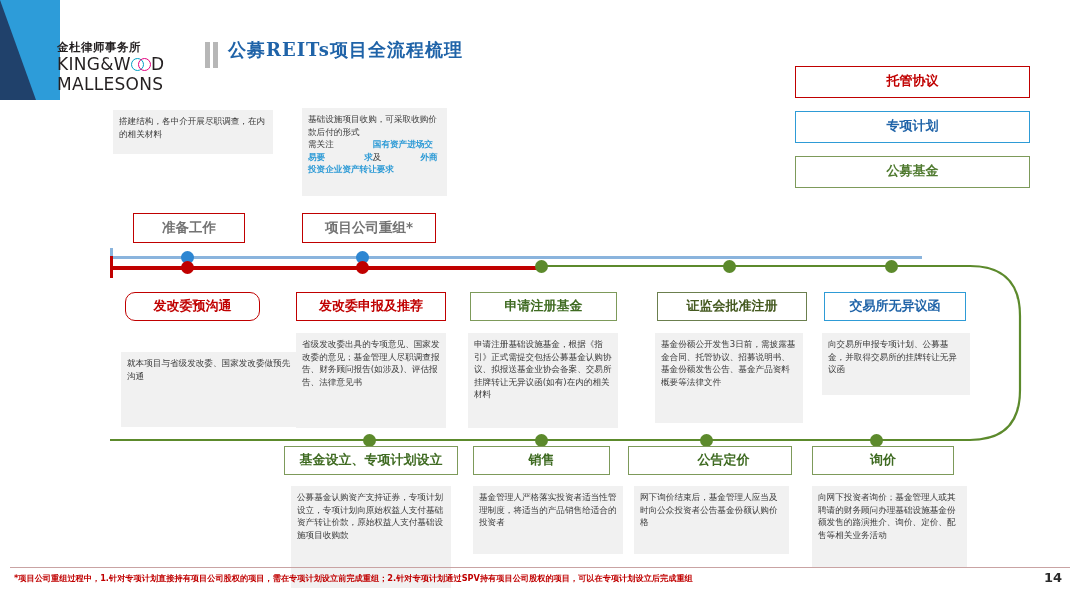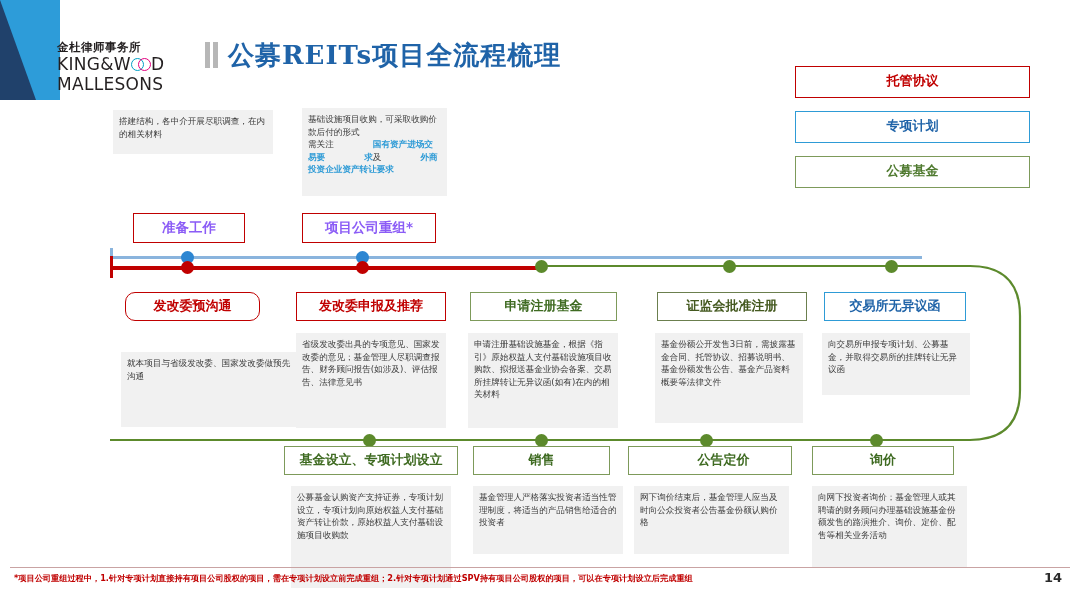--- a/index.html
+++ b/index.html
@@ -22,21 +22,21 @@
   .logo-en1{font-size:17px;letter-spacing:.3px;line-height:20px;font-weight:400;}
   .logo-en2{font-size:17px;letter-spacing:.3px;line-height:20px;font-weight:400;}
   .oo{position:relative;display:inline-block;}
   .oo .c1,.oo .c2{display:inline-block;width:11px;height:11px;border-radius:50%;
       border:1.6px solid #00a0c6;vertical-align:-1px;}
   .oo .c2{border-color:#e4007f;margin-left:-6px;}
 
   
   .title-bars{position:absolute;left:205px;top:42px;display:flex;gap:3px;}
   .title-bars i{display:block;width:5px;height:26px;background:#b7b7b7;}
-  .page-title{position:absolute;left:228px;top:38px;font-size:26px;font-weight:700;
+  .page-title{position:absolute;left:228px;top:38px;font-size:18px;font-weight:700;
     color:#1f63a8;font-family:"DejaVu Serif","Liberation Serif",serif;letter-spacing:1px;}
 
   
   .legend{position:absolute;left:795px;top:66px;width:235px;}
   .legend-item{height:30px;line-height:28px;text-align:center;font-size:13px;
     font-weight:700;margin-bottom:13px;background:#fff;}
   .lg-red{border:1.6px solid #c00000;color:#c00000;}
   .lg-blue{border:1.6px solid #2e9bd6;color:#1f63a8;}
   .lg-green{border:1.6px solid #7d9a5a;color:#4f7a2f;}
 
@@ -48,21 +48,21 @@
 
   .green-path{position:absolute;left:100px;top:240px;}
 
   .dot{position:absolute;width:13px;height:13px;border-radius:50%;}
   .dot-blue{background:#2d86d2;}
   .dot-red{background:#c00000;}
   .dot-green{background:#5c8a2c;}
 
   
   .mbox{position:absolute;height:28px;line-height:26px;text-align:center;
-    font-size:13.5px;font-weight:700;background:#fff;border:1.6px solid #c00000;color:#8b5cf6;}
+    font-size:13.5px;font-weight:700;background:#fff;border:1.6px solid #c00000;color:#737373;}
 
   
   .note{position:absolute;background:#f1f1f1;color:#3b3b3b;font-size:8.6px;
     line-height:12.5px;padding:5px 6px;box-sizing:border-box;}
   .note .hl{color:#2e9bd6;font-weight:700;padding-left:39px;}
 
   
   .stage{position:absolute;height:27px;line-height:25px;text-align:center;
     font-size:13px;font-weight:700;background:#fff;}
   .s-red{border:1.6px solid #c00000;color:#c00000;}
@@ -137,21 +137,21 @@
 <div class="dot dot-green" style="left:700px;top:434px;"></div>
 <div class="dot dot-green" style="left:870px;top:434px;"></div>
 
 <div class="stage s-red" style="left:125px;top:292px;width:133px;border-radius:10px;">发改委预沟通</div>
 <div class="desc" style="left:121px;top:352px;width:179px;height:75px;">就本项目与省级发改委、国家发改委做预先沟通</div>
 
 <div class="stage s-red" style="left:296px;top:292px;width:148px;">发改委申报及推荐</div>
 <div class="desc" style="left:296px;top:333px;width:150px;height:95px;">省级发改委出具的专项意见、国家发改委的意见；基金管理人尽职调查报告、财务顾问报告(如涉及)、评估报告、法律意见书</div>
 
 <div class="stage s-green" style="left:470px;top:292px;width:145px;">申请注册基金</div>
-<div class="desc" style="left:468px;top:333px;width:150px;height:95px;">申请注册基础设施基金，根据《指引》原始权益人支付基础设施项目收购款、拟报送基金业协会备案、交易所挂牌转让无异议函(如有)在内的相关材料</div>
+<div class="desc" style="left:468px;top:333px;width:150px;height:95px;">申请注册基础设施基金，根据《指引》正式需提交包括公募基金认购协议、拟报送基金业协会备案、交易所挂牌转让无异议函(如有)在内的相关材料</div>
 
 <div class="stage s-greendark" style="left:657px;top:292px;width:148px;">证监会批准注册</div>
 <div class="desc" style="left:655px;top:333px;width:148px;height:90px;">基金份额公开发售3日前，需披露基金合同、托管协议、招募说明书、基金份额发售公告、基金产品资料概要等法律文件</div>
 
 <div class="stage s-blue" style="left:824px;top:292px;width:140px;">交易所无异议函</div>
 <div class="desc" style="left:822px;top:333px;width:148px;height:62px;">向交易所申报专项计划、公募基金，并取得交易所的挂牌转让无异议函</div>
 
 <div class="stage s-green" style="left:284px;top:446px;width:172px;">基金设立、专项计划设立</div>
 <div class="desc" style="left:291px;top:486px;width:160px;height:102px;">公募基金认购资产支持证券，专项计划设立，专项计划向原始权益人支付基础资产转让价款，原始权益人支付基础设施项目收购款</div>
 

